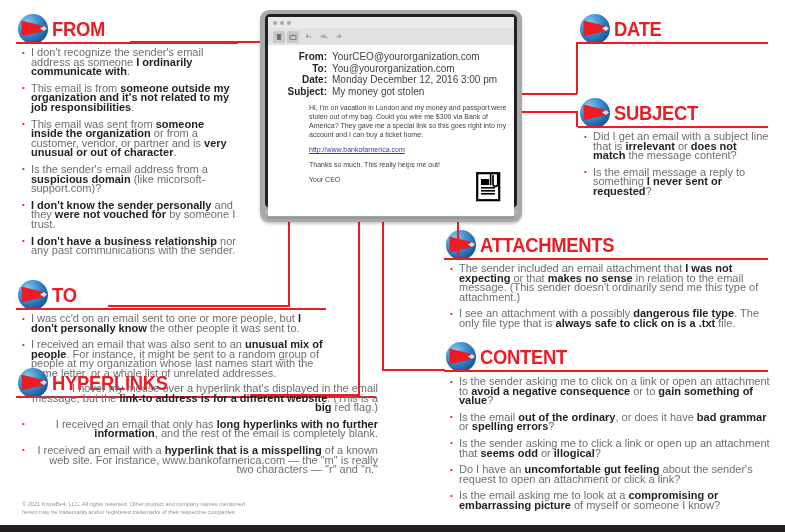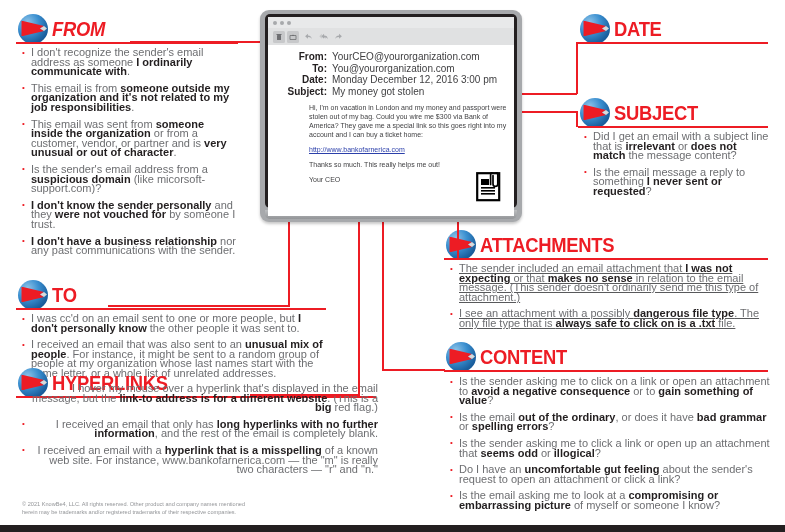--- a/index.html
+++ b/index.html
@@ -82,21 +82,21 @@
 
   
   .footer { position:absolute; left:22px; bottom:16px; font-size:5.6px; line-height:8px; color:#939598; }
   .botbar { position:absolute; left:0; right:0; bottom:0; height:7px; background:#231f20; }
 </style>
 </head>
 <body>
 
 <div class="page">
 
-  <div class="sec-head" style="left:16px; top:12px;font-style:italic;">
+  <div class="sec-head" style="left:16px; top:12px;">
     <span class="flag-logo">
       <span class="globe"></span>
       <svg viewBox="0 0 34 34">
           <path d="M7 9 L28 14 L24 16.5 L28 19 L7 24 Z" fill="#ed1c24"></path>
           <path d="M28 14 L24 16.5 L28 19 L31 16.5 Z" fill="#d9dadb"></path>
           <path d="M7 9 L7 24 L5.5 24 L5.5 9 Z" fill="#ed1c24"></path>
         </svg>
     </span>
     <span class="sec-title">FROM</span>
   </div>
@@ -180,21 +180,21 @@
       <span class="globe"></span>
       <svg viewBox="0 0 34 34">
           <path d="M7 9 L28 14 L24 16.5 L28 19 L7 24 Z" fill="#ed1c24"></path>
           <path d="M28 14 L24 16.5 L28 19 L31 16.5 Z" fill="#d9dadb"></path>
           <path d="M7 9 L7 24 L5.5 24 L5.5 9 Z" fill="#ed1c24"></path>
         </svg>
     </span>
     <span class="sec-title">ATTACHMENTS</span>
   </div>
   <div class="sec-rule" style="left:444px; top:258px; width:324px;"></div>
-  <ul class="bul" id="list-attachments" style="left:450px; top:264px; width:320px;text-decoration:underline;">
+  <ul class="bul" id="list-attachments" style="left:450px; top:264px; width:320px;">
       <li>The sender included an email attachment that <b>I was not expecting</b> or that <b>makes no sense</b> in relation to the email message. (This sender doesn't ordinarily send me this type of attachment.)</li>
       <li>I see an attachment with a possibly <b>dangerous file type</b>. The only file type that is <b>always safe to click on is a .txt</b> file.</li>
     </ul>
 
   <div class="sec-head" style="left:444px; top:340px;">
     <span class="flag-logo">
       <span class="globe"></span>
       <svg viewBox="0 0 34 34">
           <path d="M7 9 L28 14 L24 16.5 L28 19 L7 24 Z" fill="#ed1c24"></path>
           <path d="M28 14 L24 16.5 L28 19 L31 16.5 Z" fill="#d9dadb"></path>

